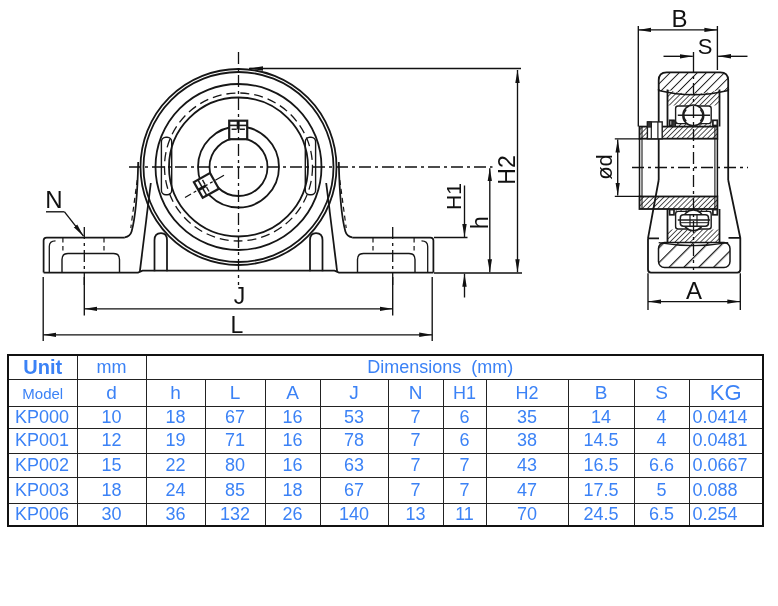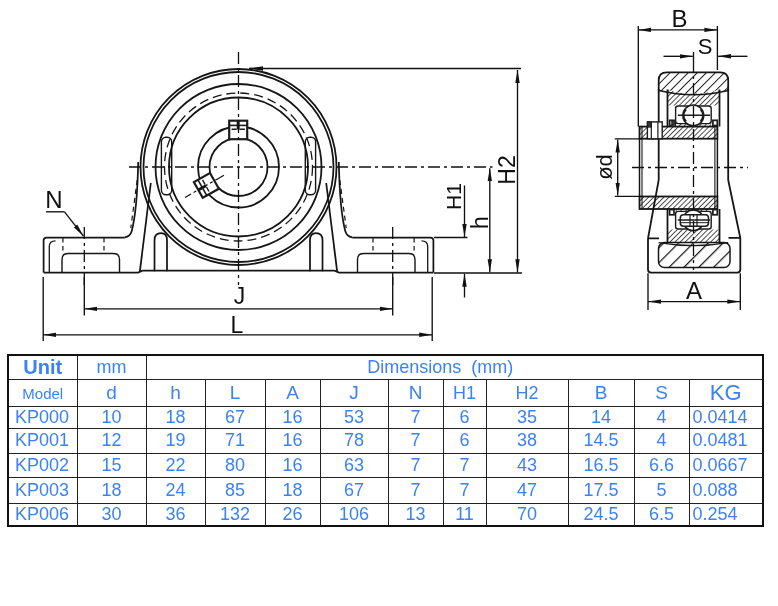--- a/index.html
+++ b/index.html
@@ -273,21 +273,21 @@
             <td>17.5</td>
             <td>5</td>
             <td class="kg">0.088</td>
           </tr>
 <tr style="height:15px">
             <td class="lft">KP006</td>
             <td>30</td>
             <td>36</td>
             <td>132</td>
             <td>26</td>
-            <td>106</td>
+            <td>140</td>
             <td>13</td>
             <td>11</td>
             <td>70</td>
             <td>24.5</td>
             <td>6.5</td>
             <td class="kg">0.254</td>
           </tr>
 </tbody>
       </table>
 </div>

